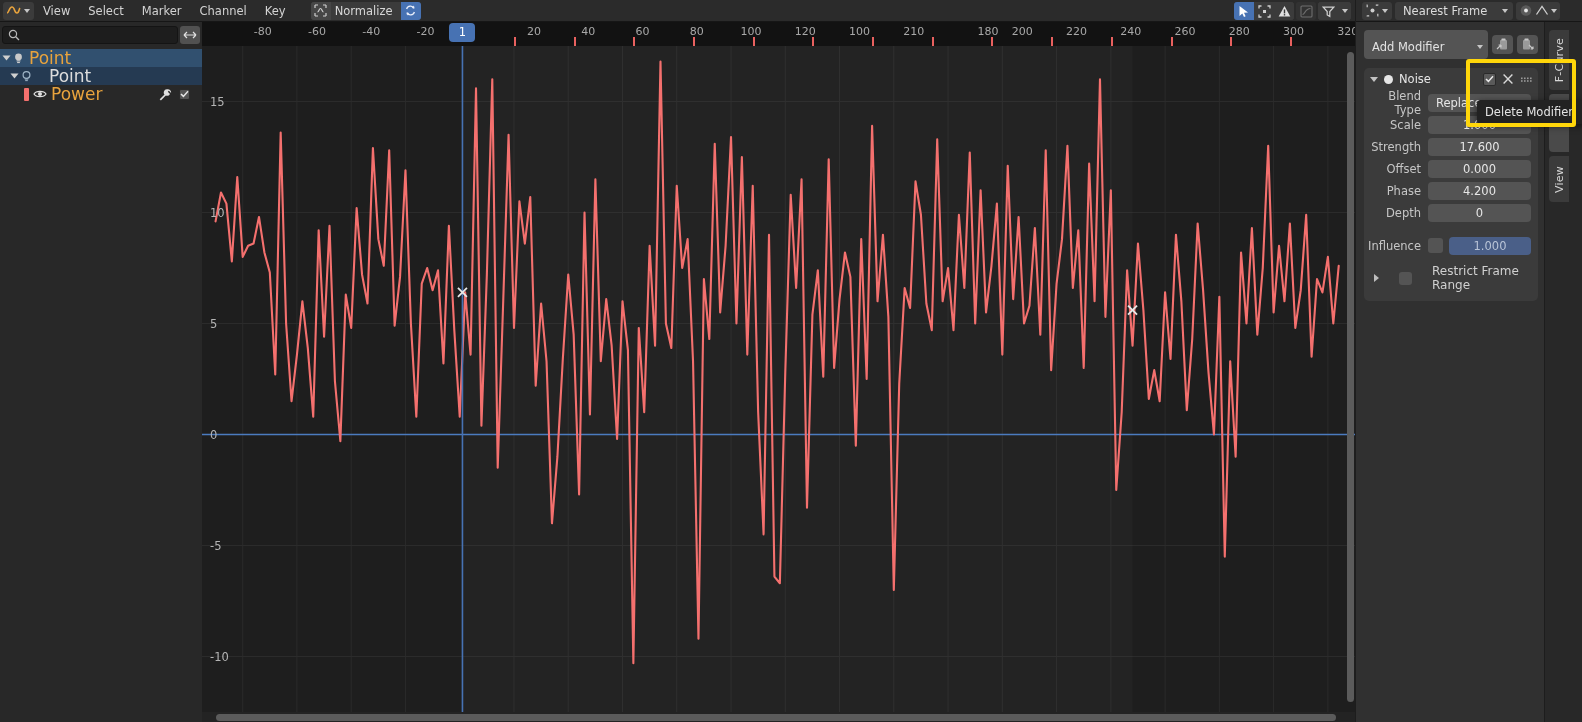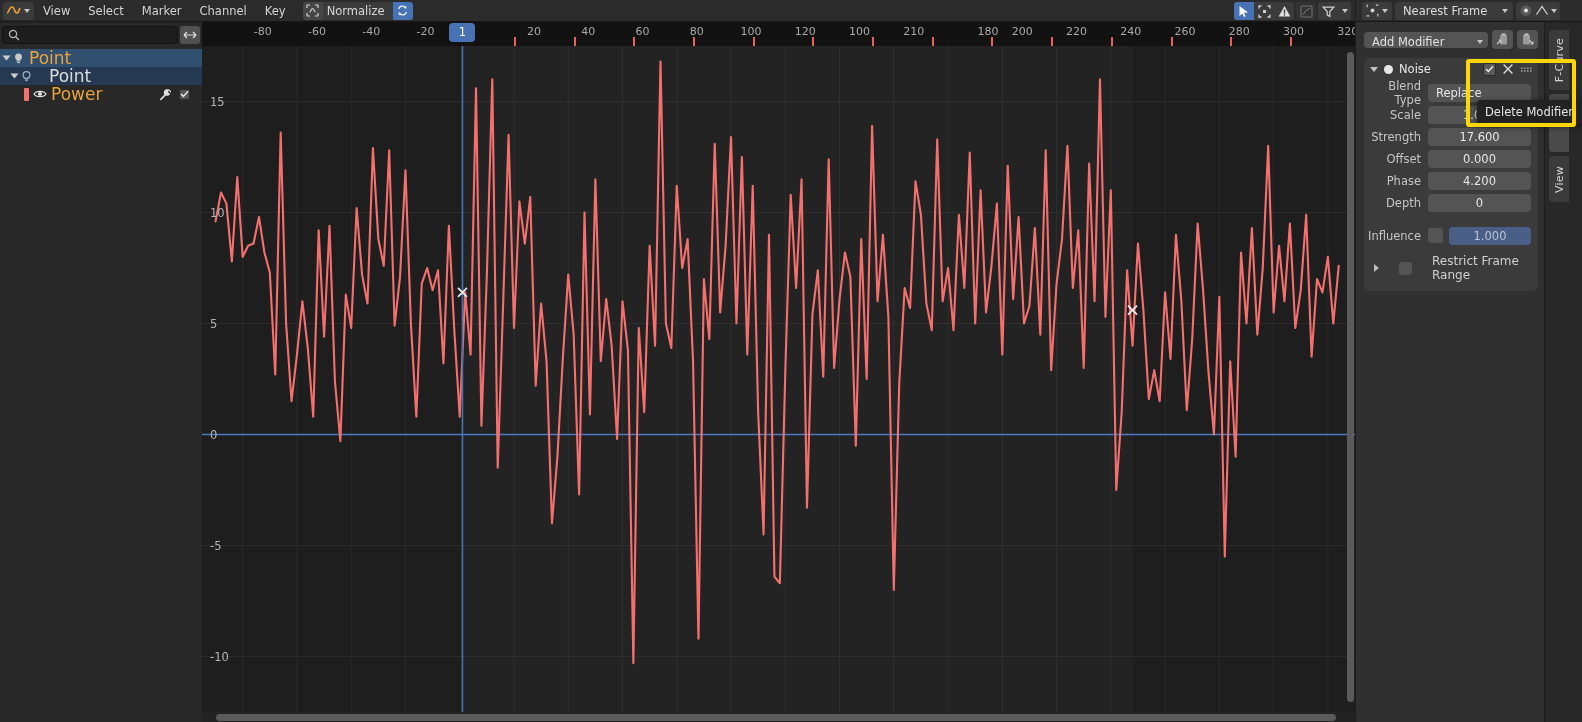--- a/index.html
+++ b/index.html
@@ -22,21 +22,21 @@
     margin-left: 3px; height: 18px; padding: 0 4px 0 3px;
     background: #3b3b3b; border-radius: 3px;
     display: flex; align-items: center; gap: 3px;
   }
   .menu-item {
     font-size: 11.5px; color: #d3d3d3; padding: 0 9px; line-height: 22px;
     white-space: nowrap; cursor: default;
   }
   .norm-group {
     display: flex; align-items: flex-end; height: 18px;
-    background: #3b3b3b; border-radius: 3px; margin-left: 8px;
+    background: #3b3b3b; border-radius: 3px; margin-left: 16px;
     overflow: hidden;
   }
   .norm-ico {
     width: 20px; height: 18px; display: flex; align-items: center; justify-content: center;
     background: #464646;
   }
   .norm-lbl { font-size: 11.5px; color: #d7d7d7; padding: 0 8px 0 4px; line-height: 18px; }
   .norm-refresh {
     width: 20px; height: 18px; display: flex; align-items: center; justify-content: center;
     background: #4772b3;
@@ -155,21 +155,21 @@
 
   
   .sidebar {
     position: absolute; left: 1356px; top: 22px; width: 188px; height: 700px;
     background: #303030;
   }
   .addmod-row {
     display: flex; align-items: center; gap: 4px; padding: 8px 6px 0 8px;
   }
   .addmod-btn {
-    flex: 1; height: 16px; background: #545454; border-radius: 4px;
+    flex: 1; height: 29px; background: #545454; border-radius: 4px;
     display: flex; align-items: center; justify-content: space-between;
     padding: 4px 5px 0 8px; font-size: 11.5px; color: #e2e2e2;
   }
   .mini-btn {
     width: 21px; height: 19px; background: #545454; border-radius: 4px;
     display: flex; align-items: center; justify-content: center;
   }
   .mod-panel {
     margin: 9px 6px 0 8px; background: #3b3b3b; border-radius: 5px;
     padding-bottom: 9px;

